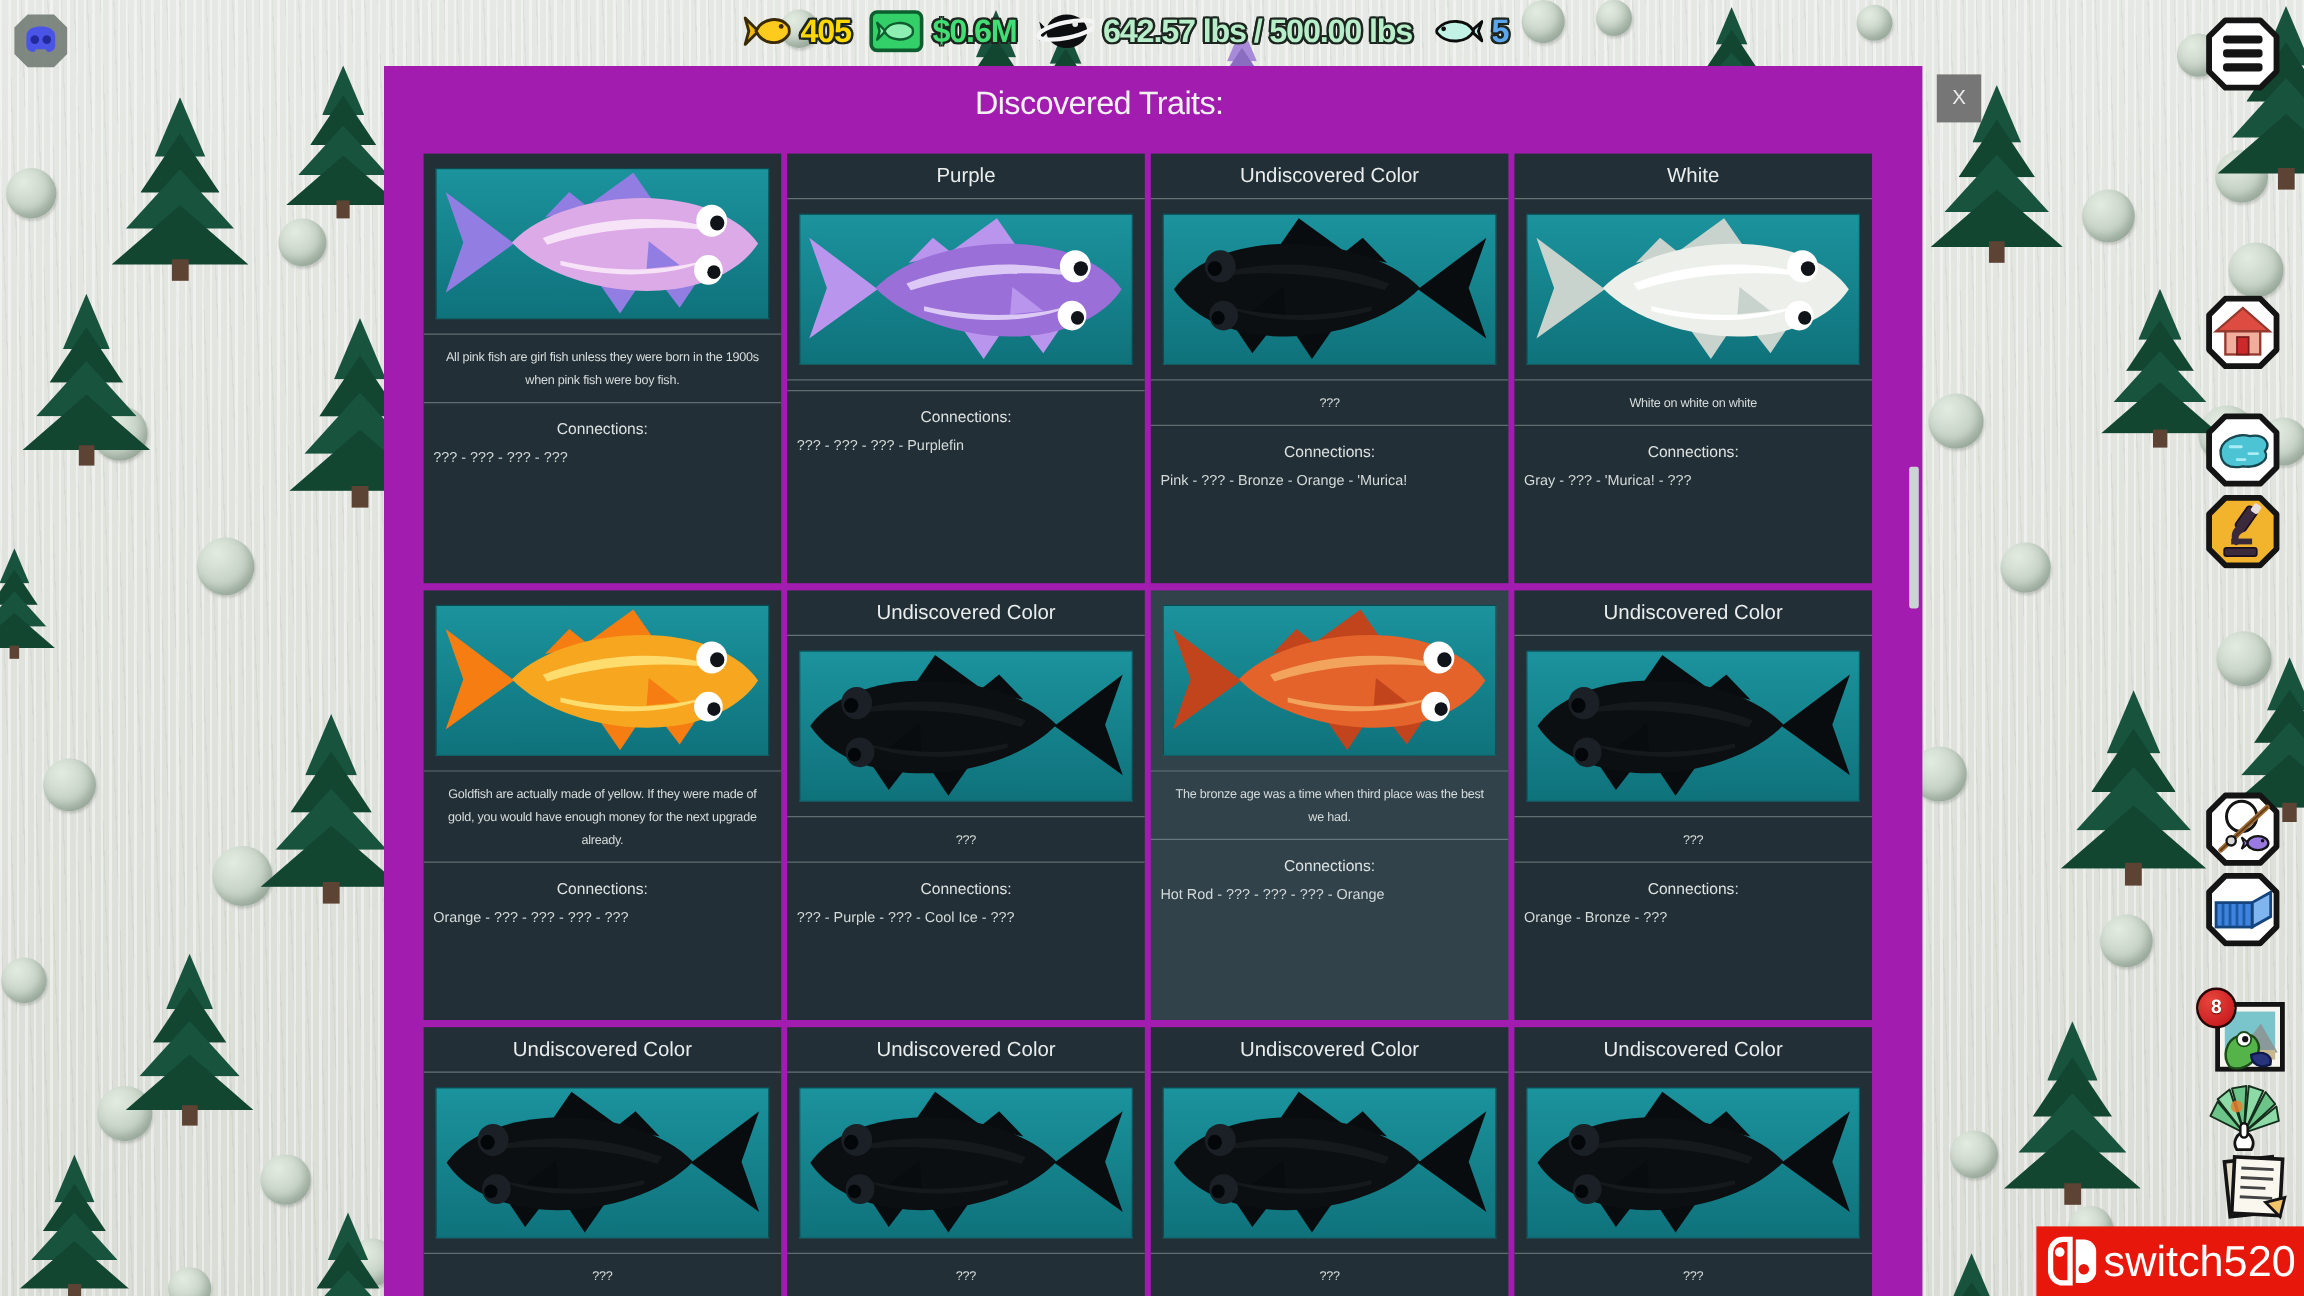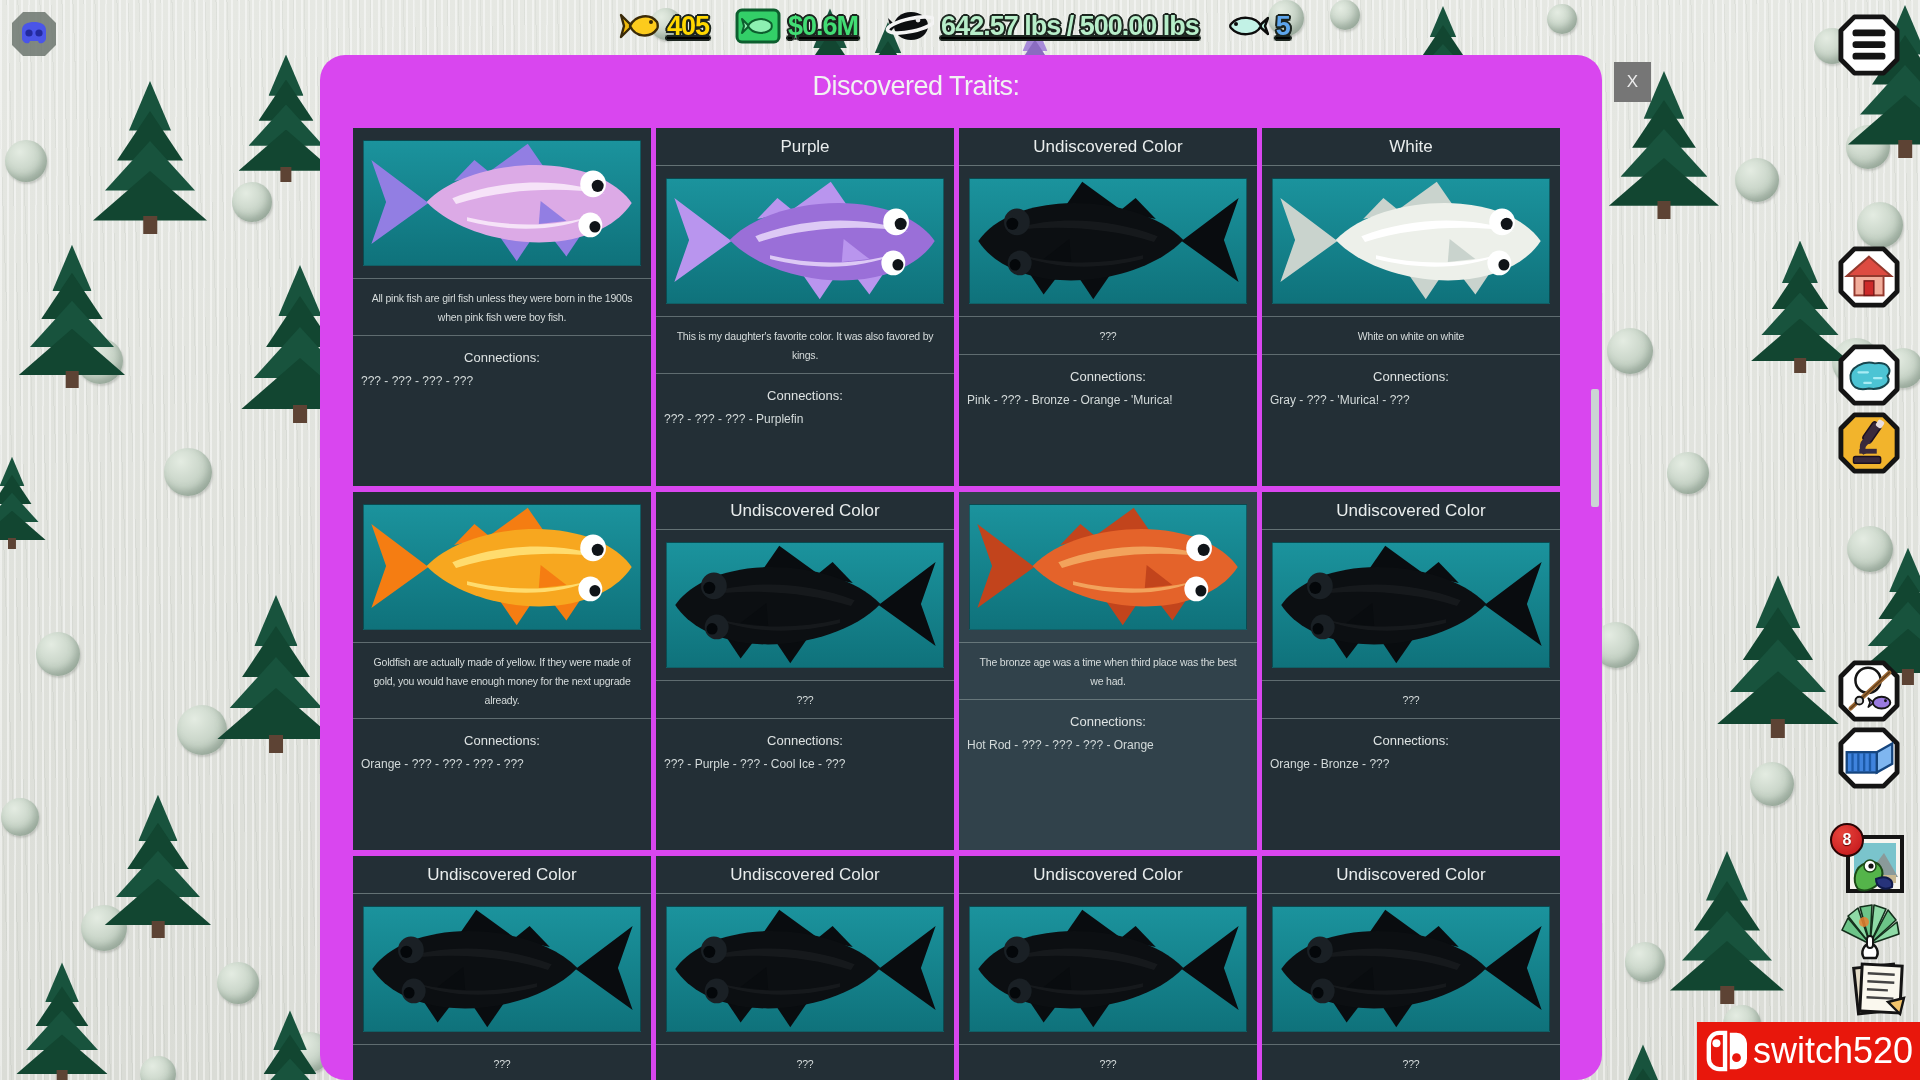--- a/index.html
+++ b/index.html
@@ -12,30 +12,30 @@
         repeating-linear-gradient(88deg, rgba(120,130,120,.08) 0 1px, rgba(0,0,0,0) 1px 11px),
         linear-gradient(#e6e8e3,#dadcd6);}
   .tree{position:absolute;}
   .tree .layer{position:absolute;left:50%;transform:translateX(-50%);
       clip-path:polygon(50% 0,100% 100%,0 100%);}
   .tree .trunk{position:absolute;left:50%;transform:translateX(-50%);background:#5d4334;}
   .ball{position:absolute;border-radius:50%;
       background:radial-gradient(circle at 35% 28%, #e4ece2, #c2cfc2 62%, #a9b9ab);
       box-shadow:inset -4px -5px 7px rgba(95,115,100,.35), 1px 2px 2px rgba(90,100,90,.25);}
   
-  .hud{position:absolute;left:618px;top:5px;display:flex;align-items:center;gap:26px;z-index:5;text-decoration:underline;}
+  .hud{position:absolute;left:618px;top:5px;display:flex;align-items:center;gap:15px;z-index:5;}
   .stat{display:flex;align-items:center;gap:7px;}
   .stat .val{font-weight:bold;font-size:27px;letter-spacing:-1px;color:var(--c);
       text-shadow:2px 0 0 #1c251f,-2px 0 0 #1c251f,0 2px 0 #1c251f,0 -2px 0 #1c251f,
         1.5px 1.5px 0 #1c251f,-1.5px 1.5px 0 #1c251f,1.5px -1.5px 0 #1c251f,-1.5px -1.5px 0 #1c251f;}
   .discord-btn{position:absolute;left:10px;top:10px;width:48px;height:48px;border:0;padding:0;
       background:transparent;cursor:pointer;z-index:6;}
   
   .modal{position:absolute;left:320px;top:55px;width:1282px;height:1025px;
-      background:#d946ef;z-index:10;overflow:hidden;border-radius:25px;}
+      background:#a21caf;z-index:10;overflow:hidden;}
   .modal-title{text-align:center;color:#f2f2f2;font-size:27px;letter-spacing:-.5px;
       padding:16px 90px 0 0;}
   .grid{position:absolute;left:33px;top:73px;display:grid;
       grid-template-columns:repeat(4,298px);grid-auto-rows:358px;gap:6px 5px;}
   .card{background:#232f36;color:#dfe5e5;overflow:hidden;position:relative;}
   .card.highlight{background:#31424b;}
   .card-title{height:37px;line-height:37px;text-align:center;font-size:17px;color:#e9eded;
       border-bottom:1px solid rgba(155,170,170,.55);}
   .fish-box{margin:12px 10px 0;height:124px;position:relative;
       background:linear-gradient(#1b939d,#0f727b);border:1px solid rgba(0,0,0,.35);}
@@ -339,21 +339,20 @@
         <path class="f-fin" d="M192 63 L220 84 L190 87 Z"></path>
         <path class="f-acc" d="M96 60 C 150 40 212 38 262 55 C 212 48 152 50 100 66 Z"></path>
         <path class="f-acc" d="M112 80 C 160 91 212 90 252 77 C 214 95 160 96 112 84 Z"></path>
         <circle class="f-eye" cx="249" cy="45" r="14"></circle>
         <circle class="f-pup" cx="254" cy="47" r="6.5"></circle>
         <circle class="f-eye" cx="246" cy="88" r="13"></circle>
         <circle class="f-pup" cx="251" cy="90" r="6"></circle>
       </svg>
     </div>
     <div class="sep"></div>
-    <div class="desc">This is my daughter's favorite color. It was also favored by kings.</div>
     <div class="sep2"></div>
     <div class="conn-label">Connections:</div>
     <div class="conn-text">??? - ??? - ??? - Purplefin</div>
   </div>
 
   <div class="card undiscovered">
     <div class="card-title">Undiscovered Color</div>
     <div class="fish-box">
       <svg viewBox="0 0 300 130" preserveAspectRatio="none">
         <g class="f-fin">

